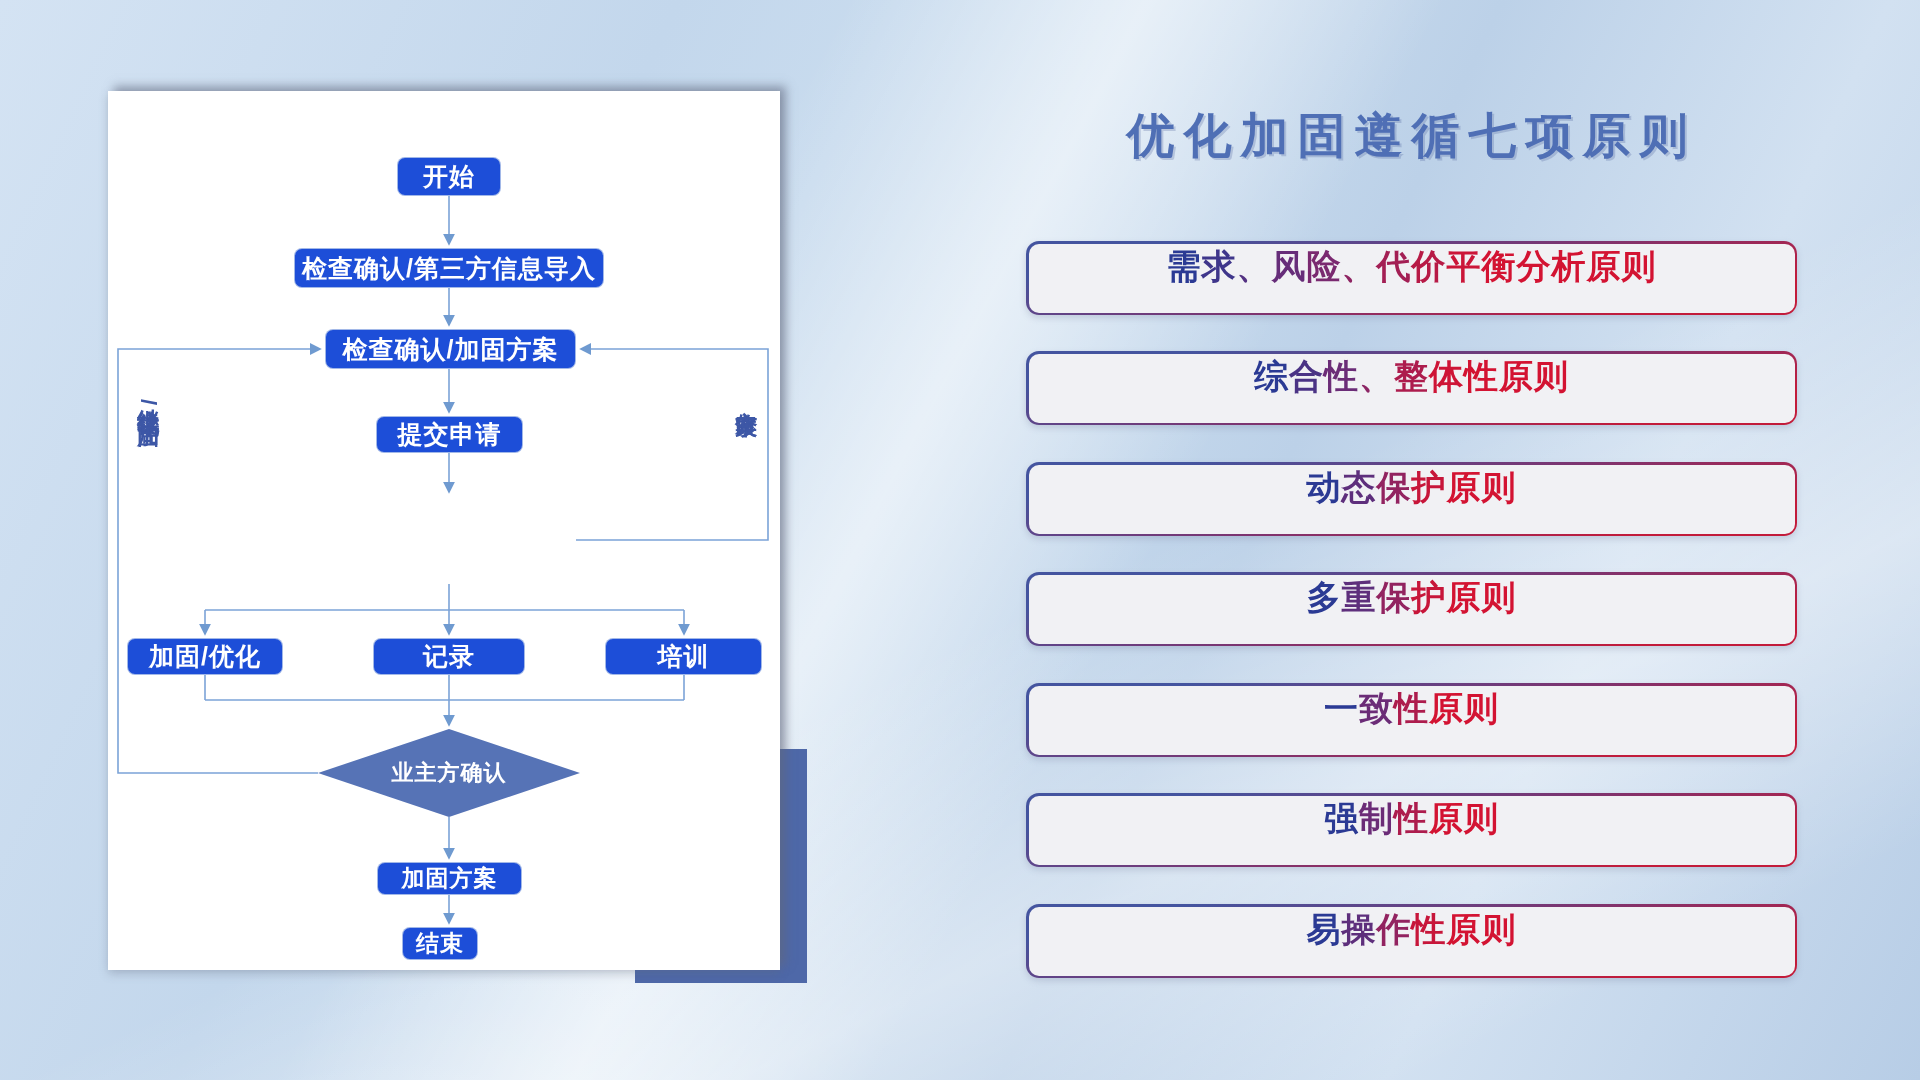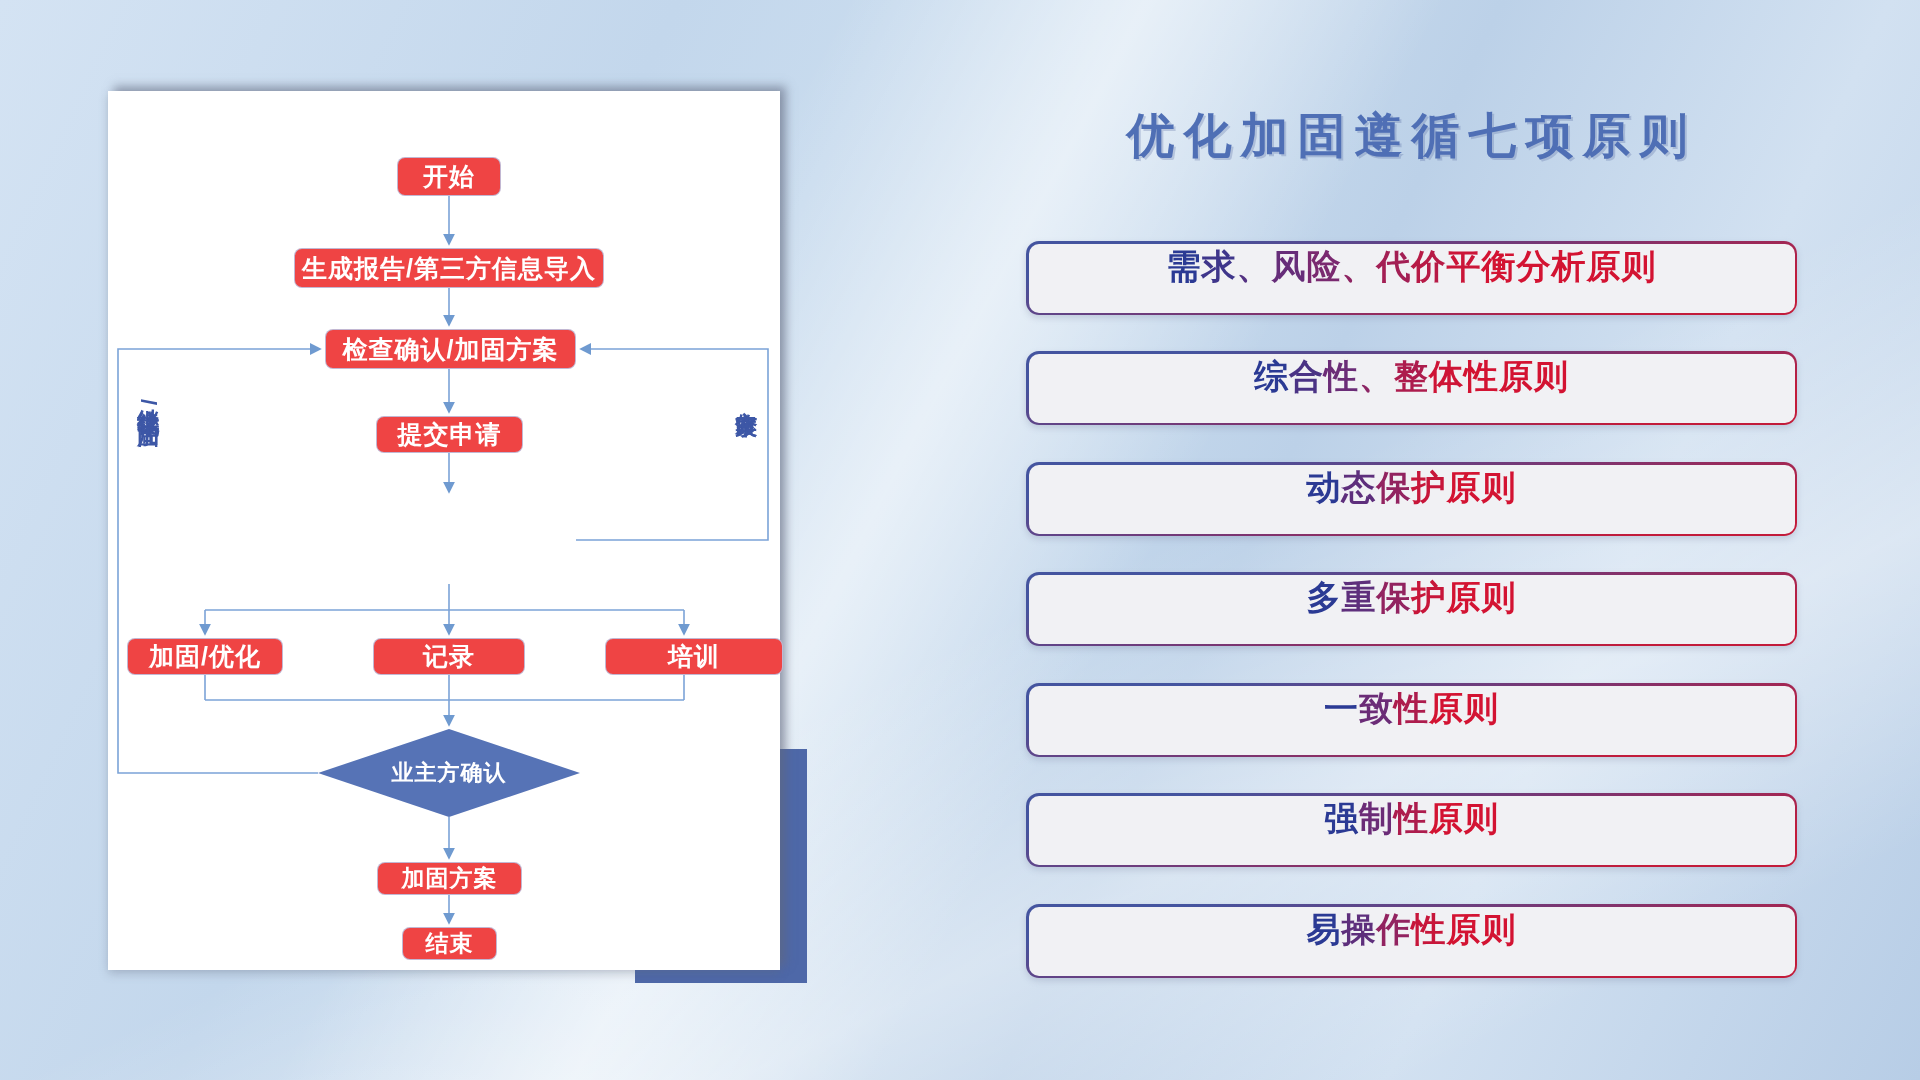--- a/index.html
+++ b/index.html
@@ -26,21 +26,21 @@
   }
   .flow-card{
     position:absolute; left:108px; top:91px; width:672px; height:879px;
     background:#ffffff; z-index:2;
     box-shadow:6px -5px 9px rgba(96,104,126,.55), 0 4px 9px rgba(96,104,126,.28);
   }
   .flow-card svg.connectors{ position:absolute; left:0; top:0; }
 
   .fc-node{
     position:absolute; display:flex; align-items:center; justify-content:center;
-    background:#ef4444; border:1px solid rgba(186,203,235,.85); border-radius:8px;
+    background:#1d4ed8; border:1px solid rgba(186,203,235,.85); border-radius:8px;
     color:#ffffff; font-weight:700; font-size:25px; letter-spacing:1px;
     text-align:center; white-space:nowrap; z-index:3;
   }
   .fc-diamond{
     position:absolute; display:flex; align-items:center; justify-content:center;
     background:#5673b6; color:#fff; font-weight:700; font-size:22px; letter-spacing:1px;
     clip-path:polygon(50% 0,100% 50%,50% 100%,0 50%); z-index:3;
   }
   .loop-label{
     position:absolute; writing-mode:vertical-rl; color:#3d57a6; font-weight:700;
@@ -99,38 +99,38 @@
         <path d="M341 609 L341 634" marker-end="url(#arr)"></path>
         <path d="M341 726 L341 767" marker-end="url(#arr)"></path>
         <path d="M341 804 L341 832" marker-end="url(#arr)"></path>
         <path d="M210 682 L10 682 L10 258 L212 258" marker-end="url(#arr)"></path>
         <path d="M468 449 L660 449 L660 258 L473 258" marker-end="url(#arr)"></path>
       </g>
     </svg>
 
     <div class="fc-node" style="left:289px;top:66px;width:104px;height:39px;">开始</div>
 
-    <div class="fc-node" style="left:186px;top:157px;width:310px;height:40px;">生成报告/第三方信息导入</div>
+    <div class="fc-node" style="left:186px;top:157px;width:310px;height:40px;">检查确认/第三方信息导入</div>
 
     <div class="fc-node" style="left:217px;top:238px;width:251px;height:40px;">检查确认/加固方案</div>
 
     <div class="fc-node" style="left:268px;top:325px;width:147px;height:37px;">提交申请</div>
 
 
     <div class="fc-node" style="left:19px;top:547px;width:156px;height:37px;text-align:right;">加固/优化</div>
 
     <div class="fc-node" style="left:265px;top:547px;width:152px;height:37px;">记录</div>
 
-    <div class="fc-node" style="left:497px;top:547px;width:178px;height:37px;">培训</div>
+    <div class="fc-node" style="left:497px;top:547px;width:157px;height:37px;">培训</div>
 
     <div class="fc-diamond" style="left:210px;top:638px;width:262px;height:88px;">业主方确认</div>
 
     <div class="fc-node" style="left:269px;top:771px;width:145px;height:33px;font-size:23px;">加固方案</div>
 
-    <div class="fc-node" style="left:294px;top:836px;width:95px;height:33px;font-size:23px;">结束</div>
+    <div class="fc-node" style="left:294px;top:836px;width:76px;height:33px;font-size:23px;">结束</div>
 
     <div class="loop-label" style="left:28px;top:300px;height:160px;">继续优化/加固</div>
 
     <div class="loop-label" style="left:626px;top:302px;height:100px;">方案修改</div>
   </div>
 
   <div class="main-title">优化加固遵循七项原则</div>
 
   <div class="p-card" style="top:241px">
     <div class="p-inner">

